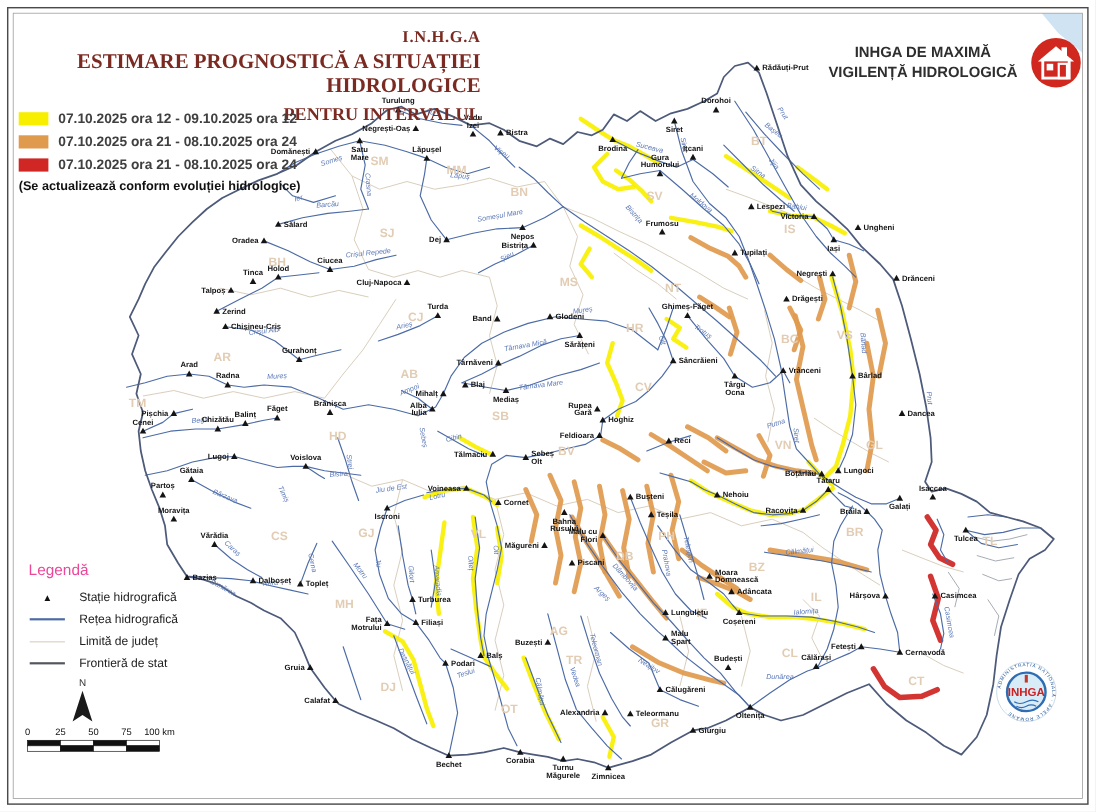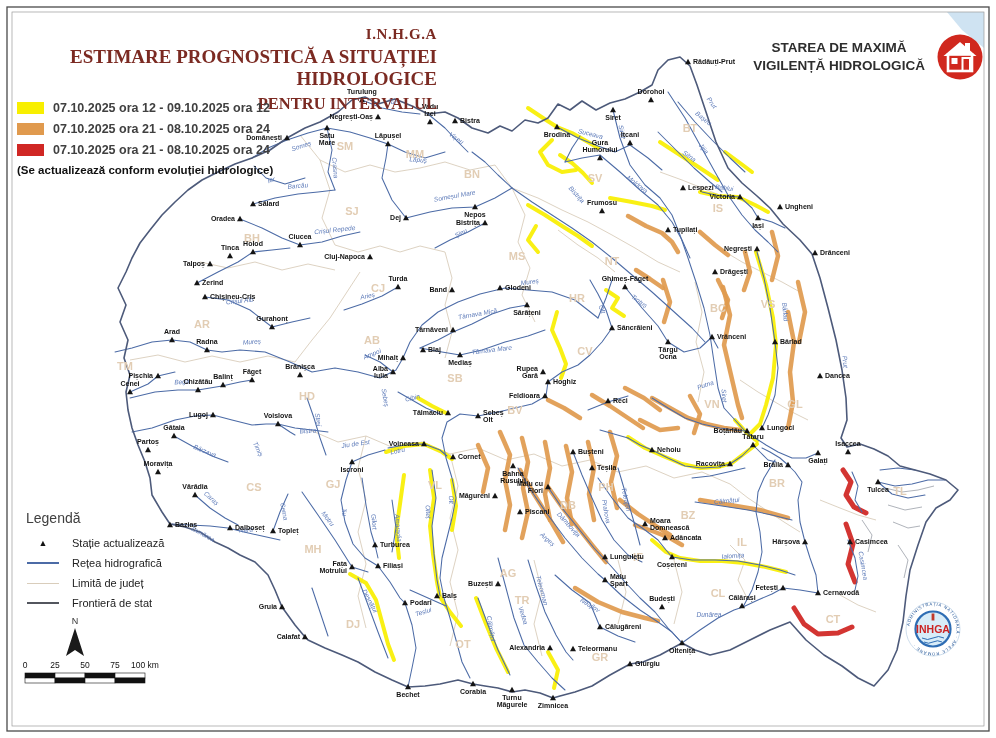--- a/index.html
+++ b/index.html
@@ -13,21 +13,21 @@
   .t3{font-size:16.5px;margin-top:4px;}
   .intervals{position:absolute;left:17px;top:97px;}
   .interval-row{display:flex;align-items:center;height:21px;gap:9px;}
   .swatch{width:27px;height:12px;flex:0 0 auto;}
   .interval-label{font-size:12.5px;font-weight:bold;color:#404040;white-space:nowrap;}
   .note{position:absolute;left:17px;top:164px;font-size:11.5px;color:#111;font-weight:bold;}
   .badge{position:absolute;left:746px;top:33px;width:238px;display:flex;align-items:center;gap:4px;}
   .badge-text{flex:1;text-align:center;font-size:13.5px;font-weight:600;color:#2e2e2e;line-height:1.3;}
   .badge-icon{width:48px;height:48px;flex:0 0 auto;}
   .legendbox{position:absolute;left:26px;top:510px;width:190px;}
-  .legend-title{font-size:14px;color:#404040;}
+  .legend-title{font-size:14px;color:#ec4899;}
   .legend-items{margin-top:11px;display:flex;flex-direction:column;gap:8px;}
   .legend-row{display:flex;align-items:center;gap:12px;font-size:11px;color:#222;white-space:nowrap;}
   .lg-g{width:34px;display:flex;justify-content:center;align-items:center;}
   .lg-tri{font-size:9px;color:#111;line-height:1;}
   .lg-line{width:32px;height:0;border-top:2px solid #000;}
   .lg-line.thin{border-top-width:1px;}
 </style>
 </head>
 <body>
 
@@ -585,21 +585,21 @@
     <div class="interval-row">
       <span class="swatch" style="background: rgb(208, 39, 36);"></span>
       <span class="interval-label">07.10.2025 ora 21 - 08.10.2025 ora 24</span>
     </div>
   </div>
 
   <div class="note">(Se actualizează conform evoluției hidrologice)</div>
 
   <div class="badge">
     <div class="badge-text">
-      <div>STAREA DE MAXIMĂ</div>
+      <div>INHGA DE MAXIMĂ</div>
       <div>VIGILENȚĂ HIDROLOGICĂ</div>
     </div>
     <div class="badge-icon">
       <svg width="48" height="48" viewBox="0 0 48 48">
         <circle cx="24" cy="24" r="22.5" fill="#d0281e"></circle>
         <rect x="29" y="10" width="5" height="8" fill="#ffffff"></rect>
         <path d="M24 9 L7.5 23 L40.5 23 Z" fill="#ffffff"></path>
         <rect x="12" y="21.5" width="24" height="16.5" fill="#d0281e" stroke="#ffffff" stroke-width="2.6"></rect>
         <rect x="15.5" y="25" width="6" height="6" fill="#ffffff"></rect>
         <rect x="26.5" y="25" width="7.5" height="13" fill="none" stroke="#ffffff" stroke-width="2"></rect>
@@ -607,21 +607,21 @@
     </div>
   </div>
 
   <div class="legendbox">
     <div class="legend-title">Legendă</div>
     <div class="legend-items">
       <div class="legend-row">
         <span class="lg-g">
             <span class="lg-tri">▲</span>
           </span>
-        <span>Stație actualizează</span>
+        <span>Stație hidrografică</span>
       </div>
       <div class="legend-row">
         <span class="lg-g">
             <span class="lg-line" style="border-top-color: rgb(76, 107, 166);"></span>
           </span>
         <span>Rețea hidrografică</span>
       </div>
       <div class="legend-row">
         <span class="lg-g">
             <span class="lg-line thin" style="border-top-color: rgb(217, 205, 187);"></span>

